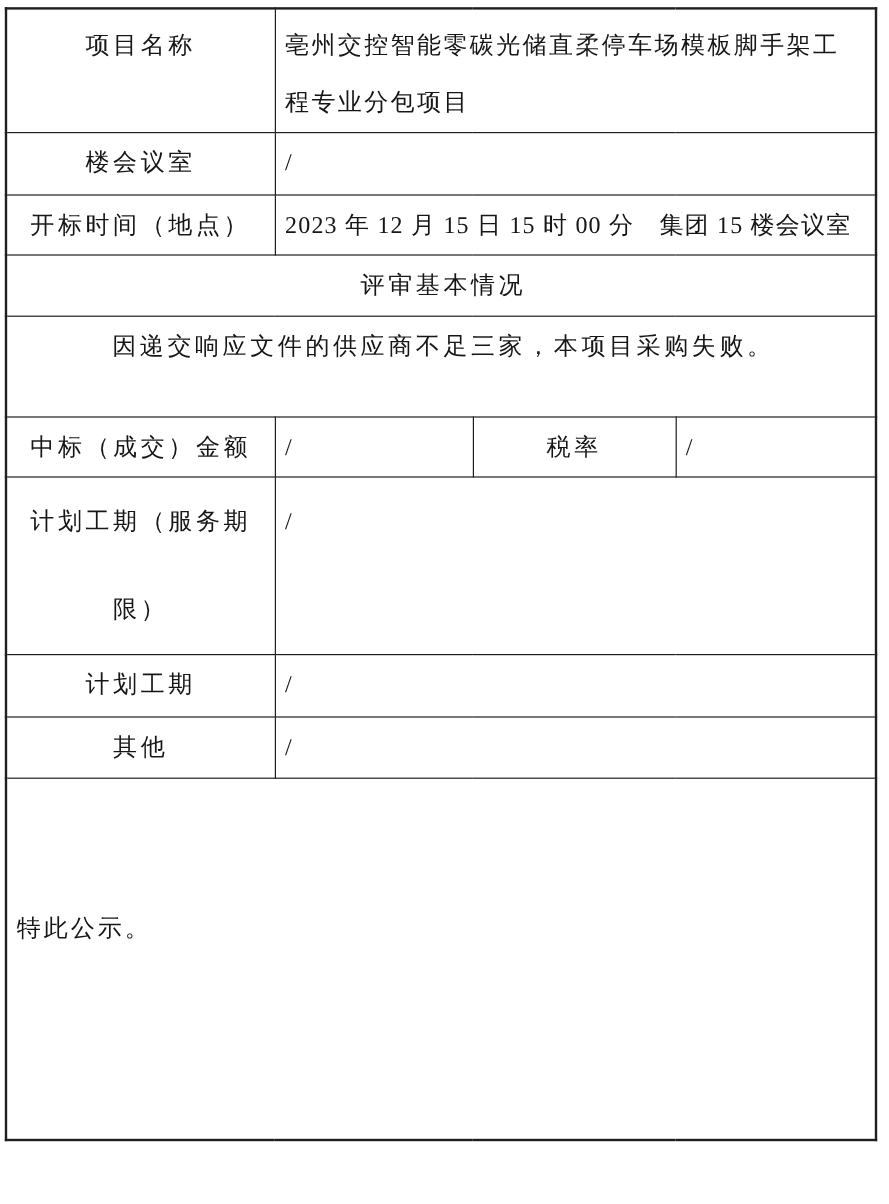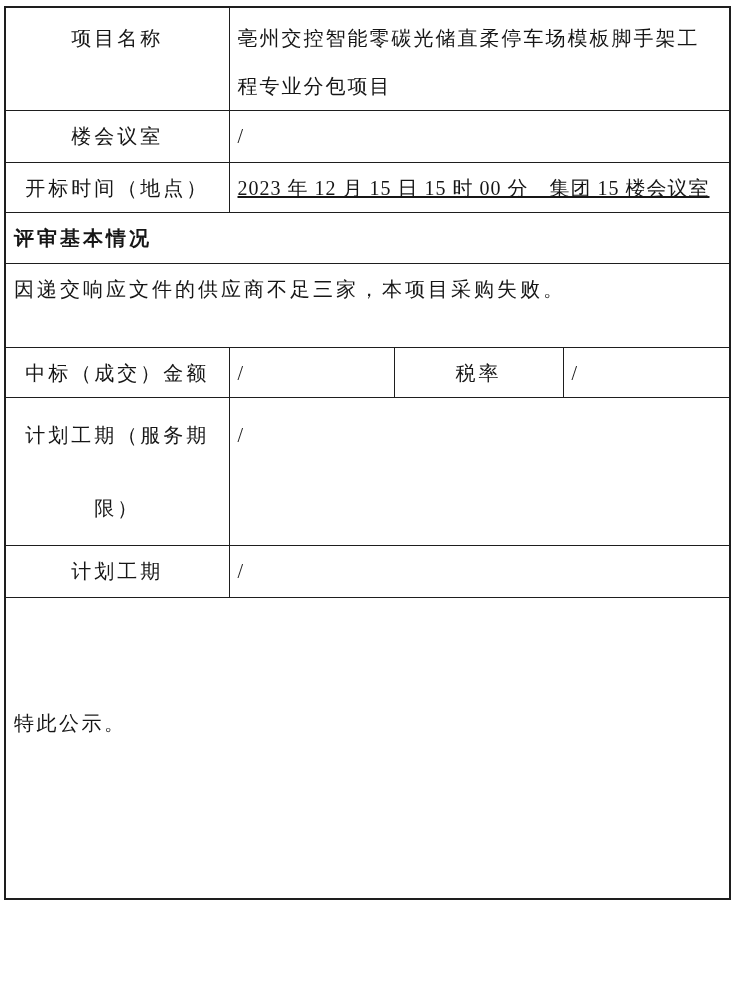--- a/index.html
+++ b/index.html
@@ -32,29 +32,28 @@
   td.label {
     text-align: center;
     letter-spacing: 3px;
   }
   td.value {
     text-align: left;
     padding-left: 8px;
     letter-spacing: 2px;
   }
   td.full {
-    text-align: left;
+    text-align: center;
     padding-left: 8px;
     letter-spacing: 3px;
   }
-  td.center { text-align: left; font-weight: bold; }
+  td.center { text-align: center; }
   td.tight {
     letter-spacing: 1px;
     white-space: nowrap;
-    text-decoration: underline;
   }
   tr.r1 td { padding-top: 6px; }
   tr.ml td { line-height: 73px; }
   td.footer-cell {
     padding: 0 8px;
     line-height: 50px;
     letter-spacing: 2.5px;
   }
   .fline { position: relative; }
 </style>
@@ -107,20 +106,24 @@
     <td class="label">计划工期（服务期
 限）</td>
     <td class="value" colspan="3">/</td>
   </tr>
 
   <tr style="height:52px">
     <td class="label">计划工期</td>
     <td class="value" colspan="3">/</td>
   </tr>
 
+  <tr style="height:51px">
+    <td class="label">其他</td>
+    <td class="value" colspan="3">/</td>
+  </tr>
 
 
   <tr style="height:197px">
     <td class="footer-cell" colspan="4">
       <div class="fline">
         <span>特此公示。</span>
       </div>
       
       
     </td>

